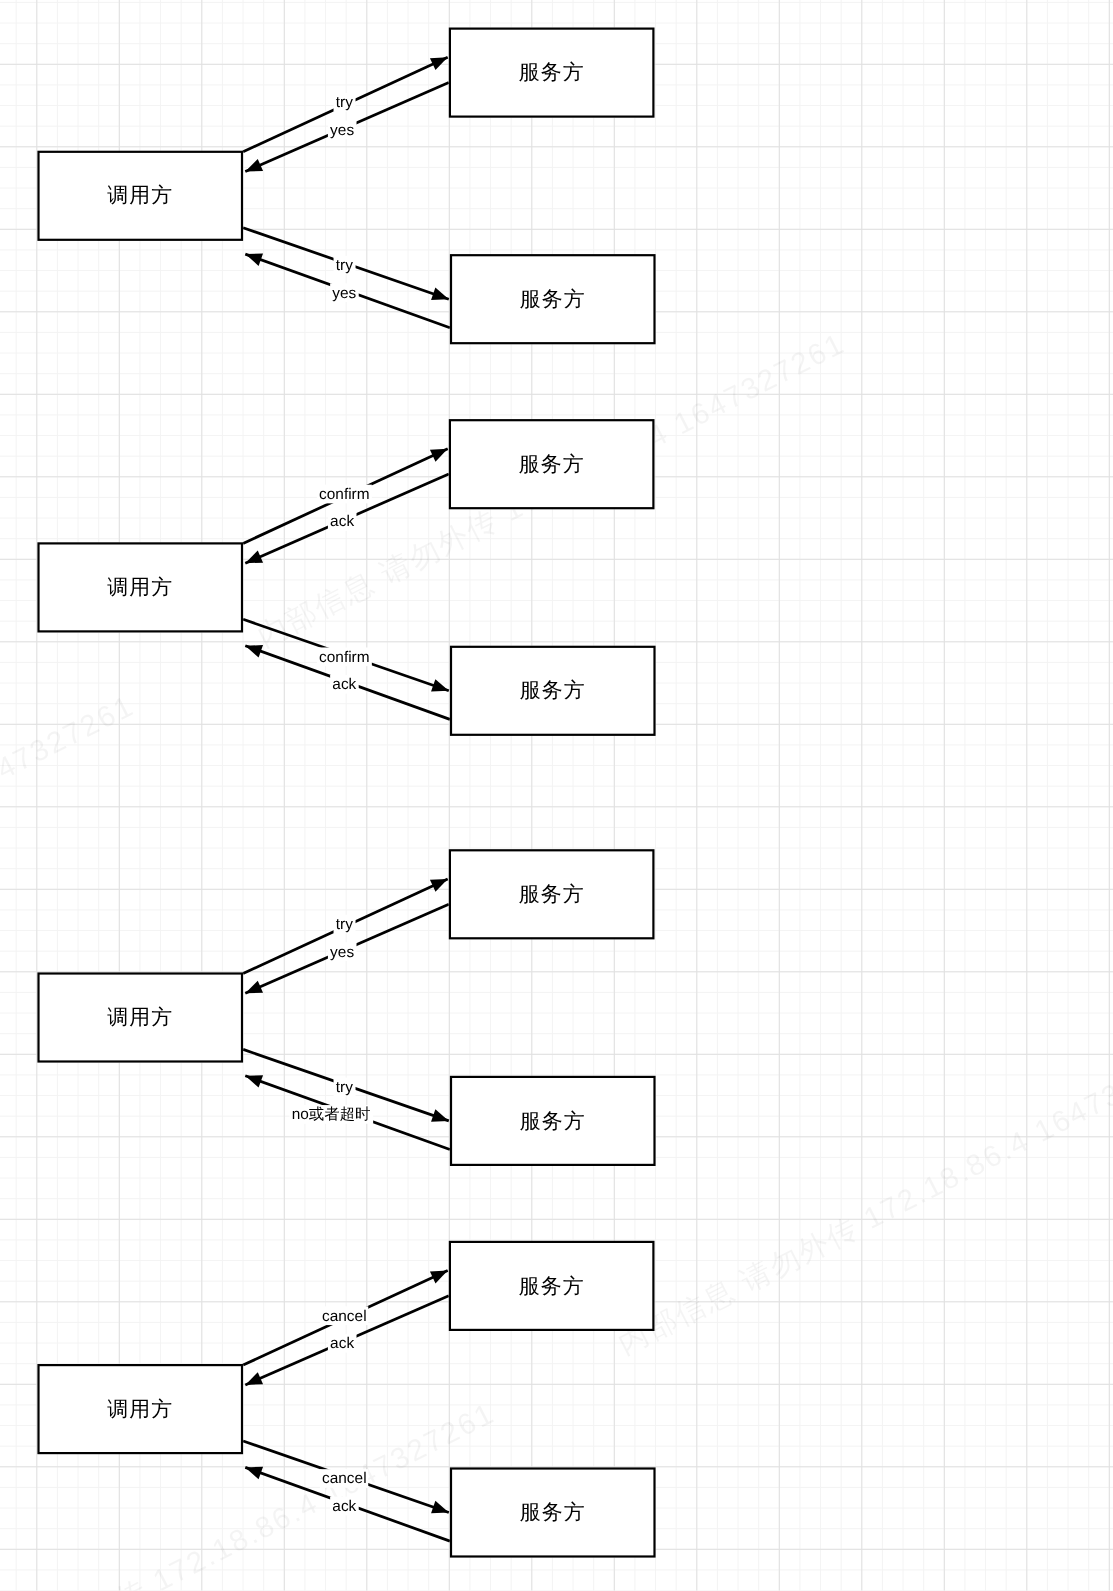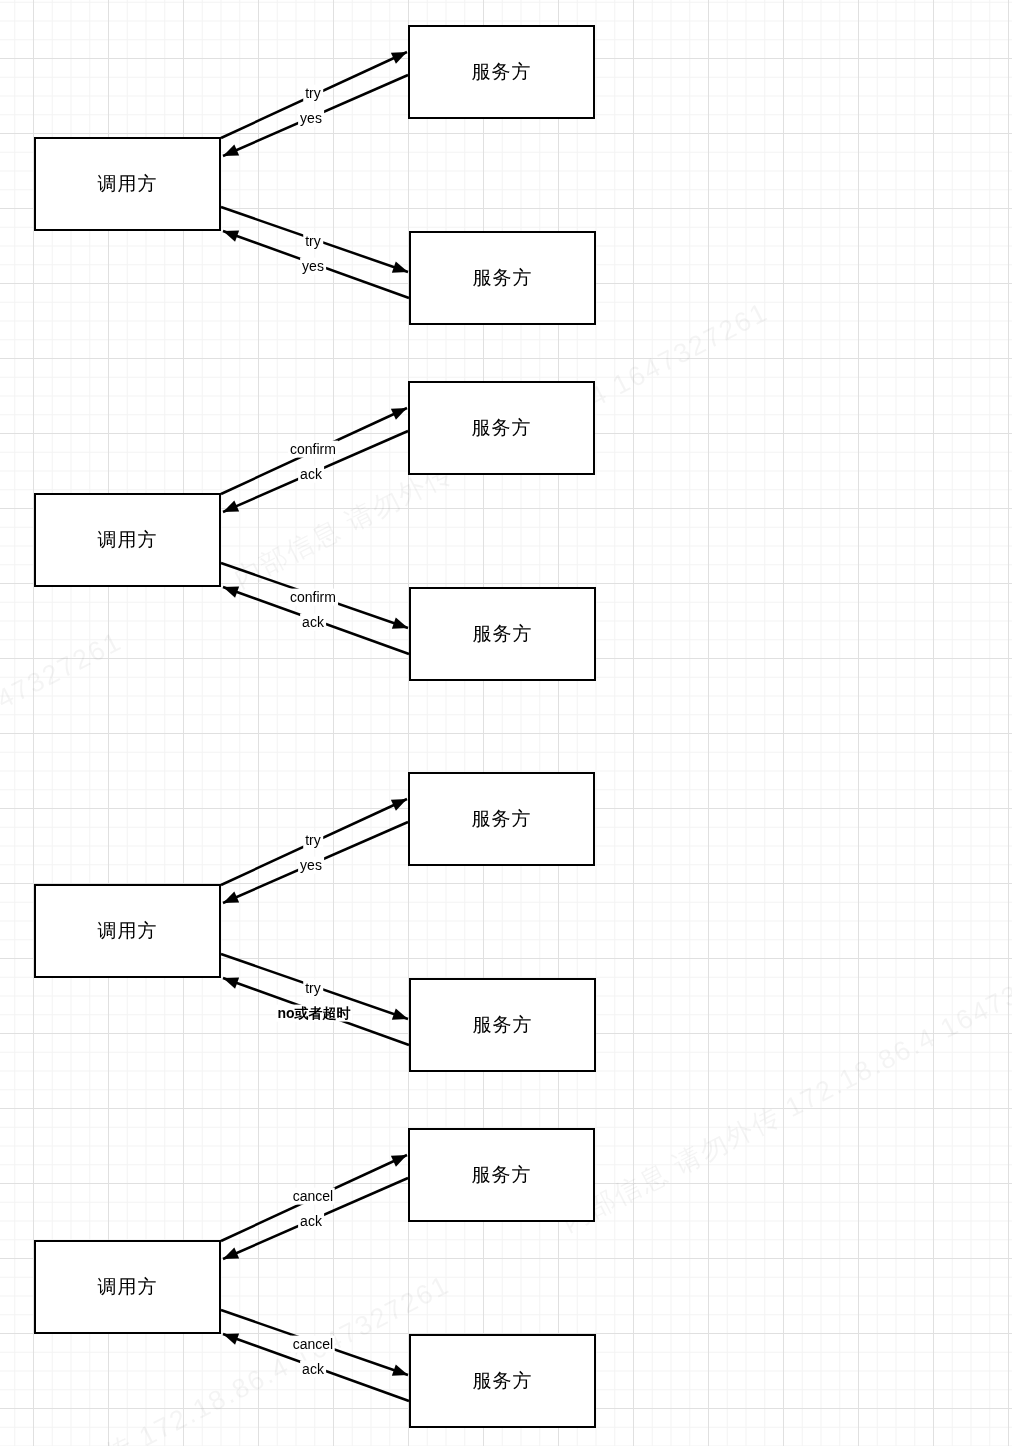--- a/index.html
+++ b/index.html
@@ -44,21 +44,21 @@
   svg.edges line {
     stroke: var(--stroke, #000000);
     stroke-width: 2.5;
     fill: none;
   }
   svg.edges marker path { fill: var(--stroke, #000000); }
 
   .node {
     position: absolute;
     width: 187px;
-    height: 94px;
+    height: 82px;
     box-sizing: border-box;
     background: var(--box-fill, #ffffff);
     border: 2.5px solid var(--stroke, #000000);
     display: flex;
     align-items: center;
     justify-content: center;
     font-size: 19px;
     letter-spacing: 1px;
     color: var(--stroke, #000000);
   }
@@ -143,20 +143,20 @@
   <div class="edge-label" style="left:313px; top:266px;">yes</div>
 
   <div class="edge-label" style="left:313px; top:449px;">confirm</div>
   <div class="edge-label" style="left:311px; top:474px;">ack</div>
   <div class="edge-label" style="left:313px; top:597px;">confirm</div>
   <div class="edge-label" style="left:313px; top:622px;">ack</div>
 
   <div class="edge-label" style="left:313px; top:840px;">try</div>
   <div class="edge-label" style="left:311px; top:865px;">yes</div>
   <div class="edge-label" style="left:313px; top:988px;">try</div>
-  <div class="edge-label" style="left:314px; top:1013px;font-weight:bold;">no或者超时</div>
+  <div class="edge-label" style="left:301px; top:1013px;">no或者超时</div>
 
   <div class="edge-label" style="left:313px; top:1196px;">cancel</div>
   <div class="edge-label" style="left:311px; top:1221px;">ack</div>
   <div class="edge-label" style="left:313px; top:1344px;">cancel</div>
   <div class="edge-label" style="left:313px; top:1369px;">ack</div>
 
 </div>
 
 </body></html>

